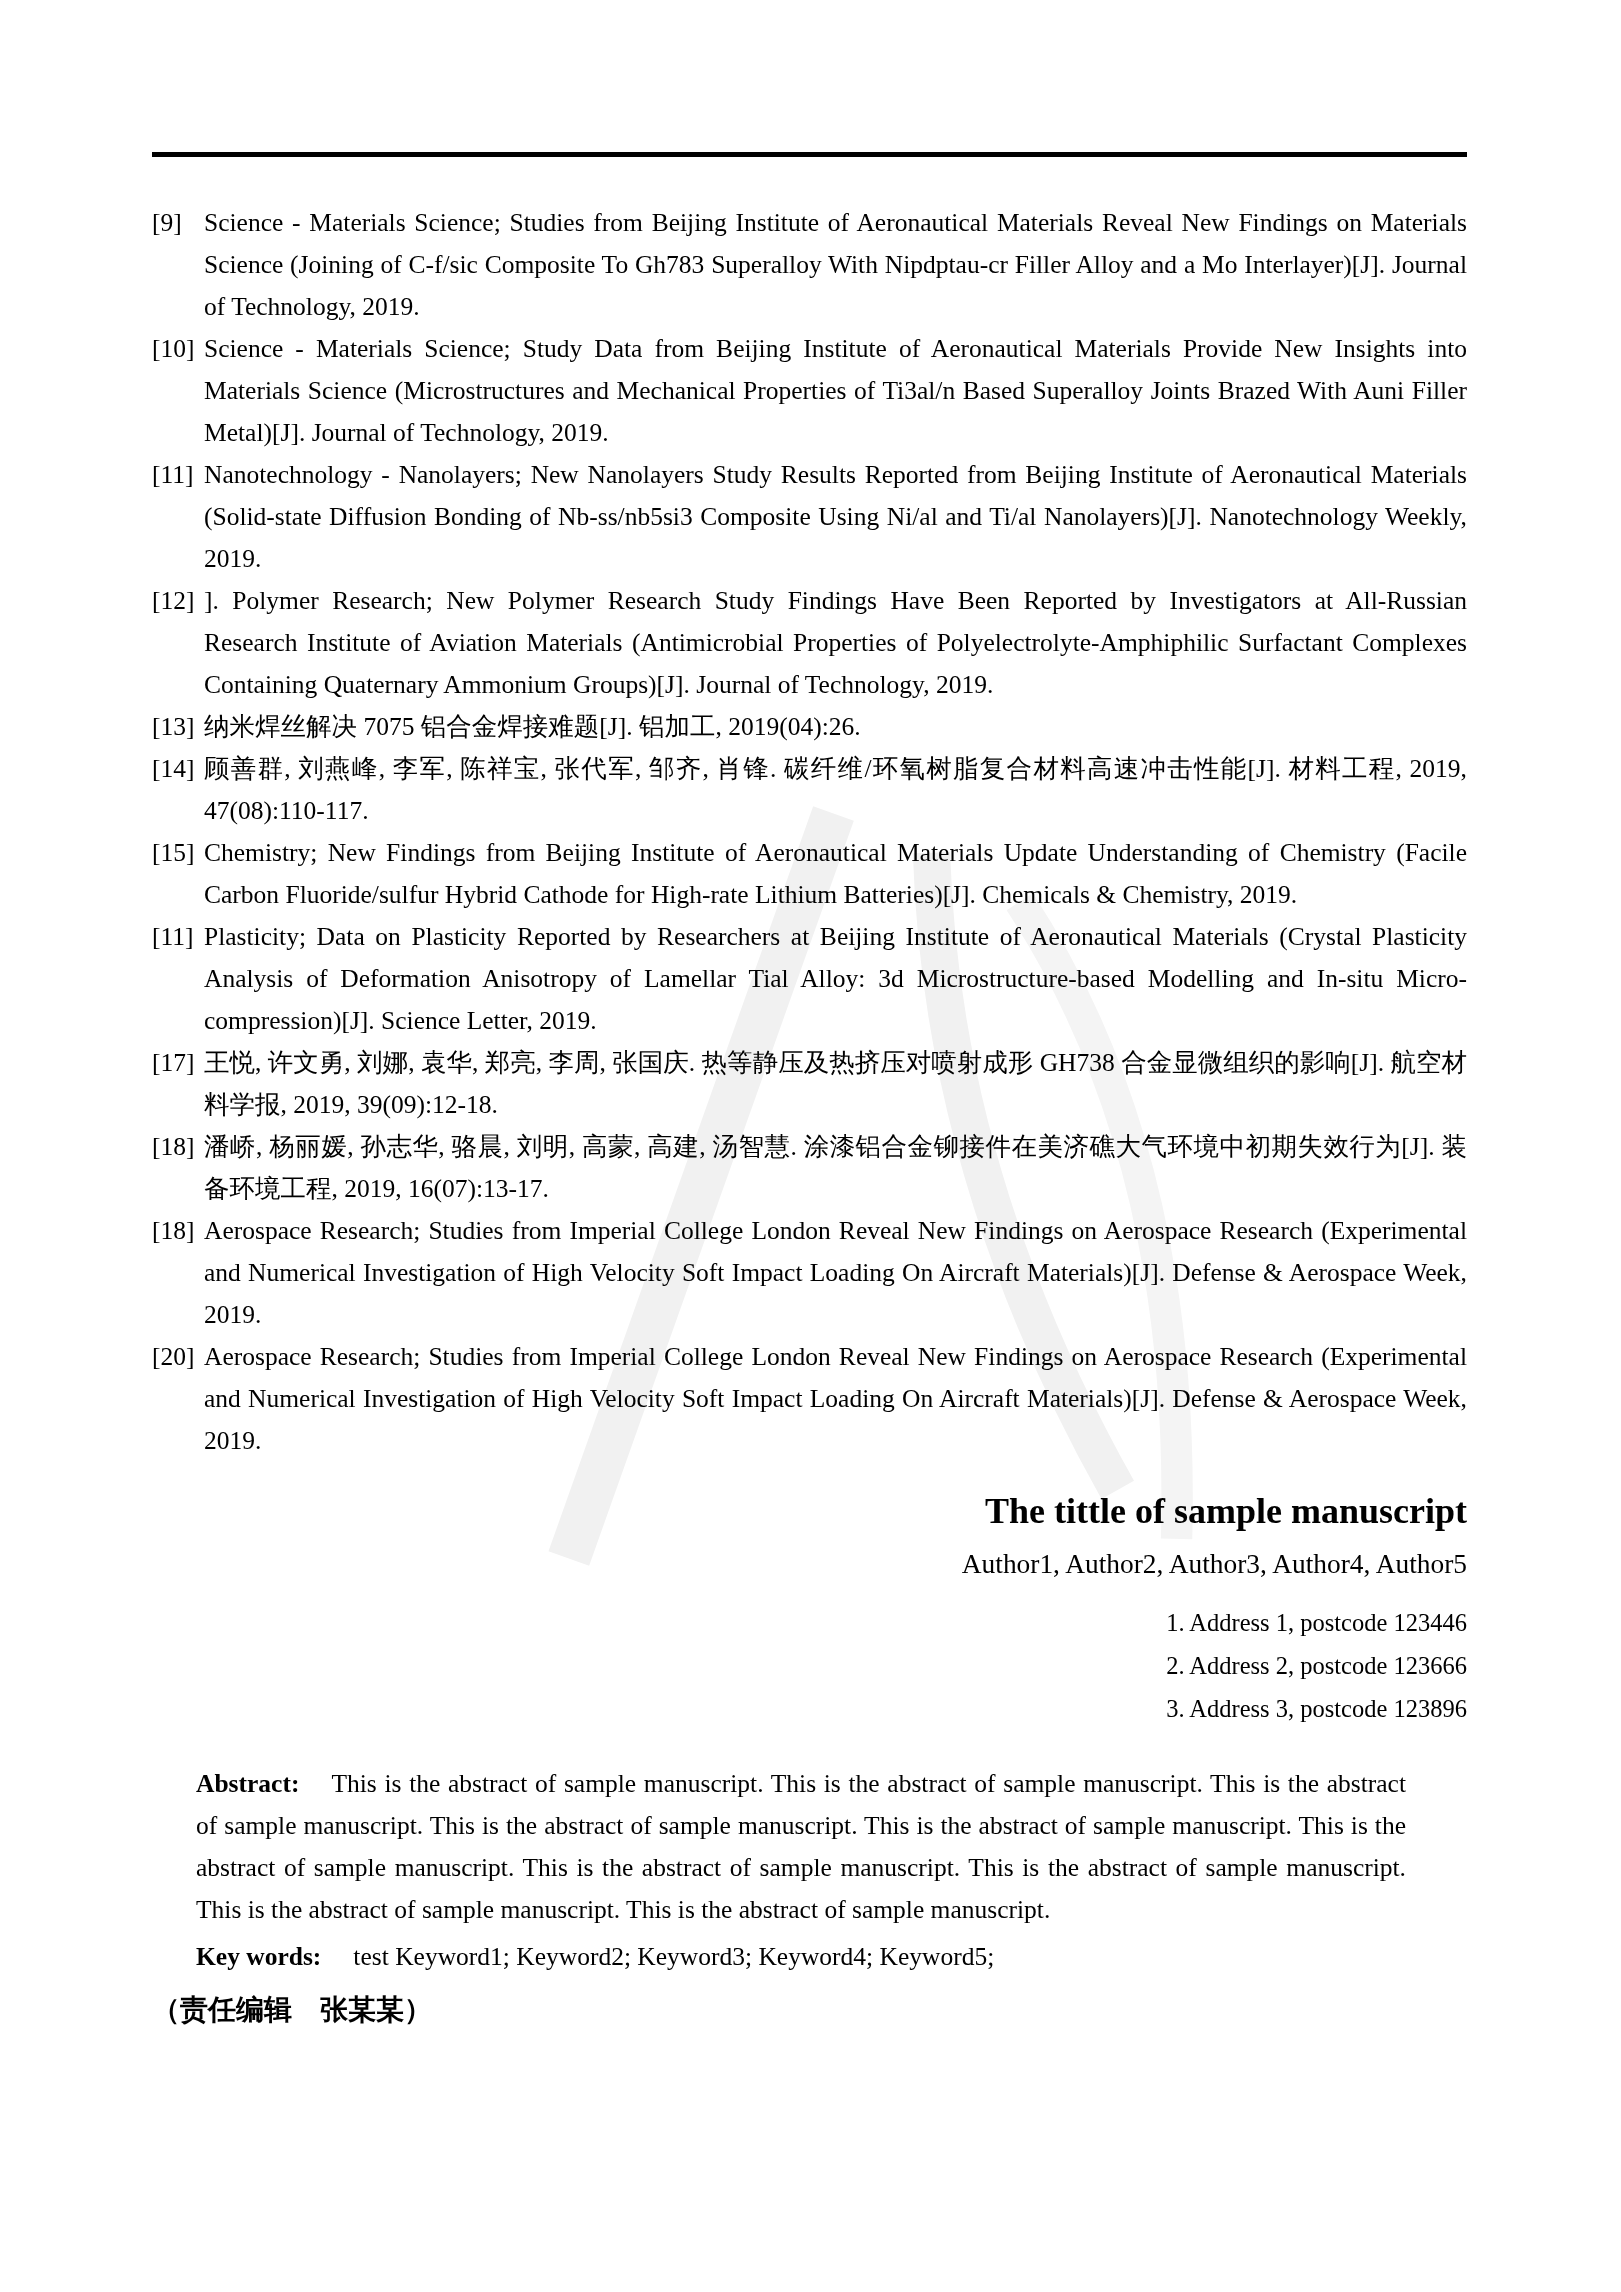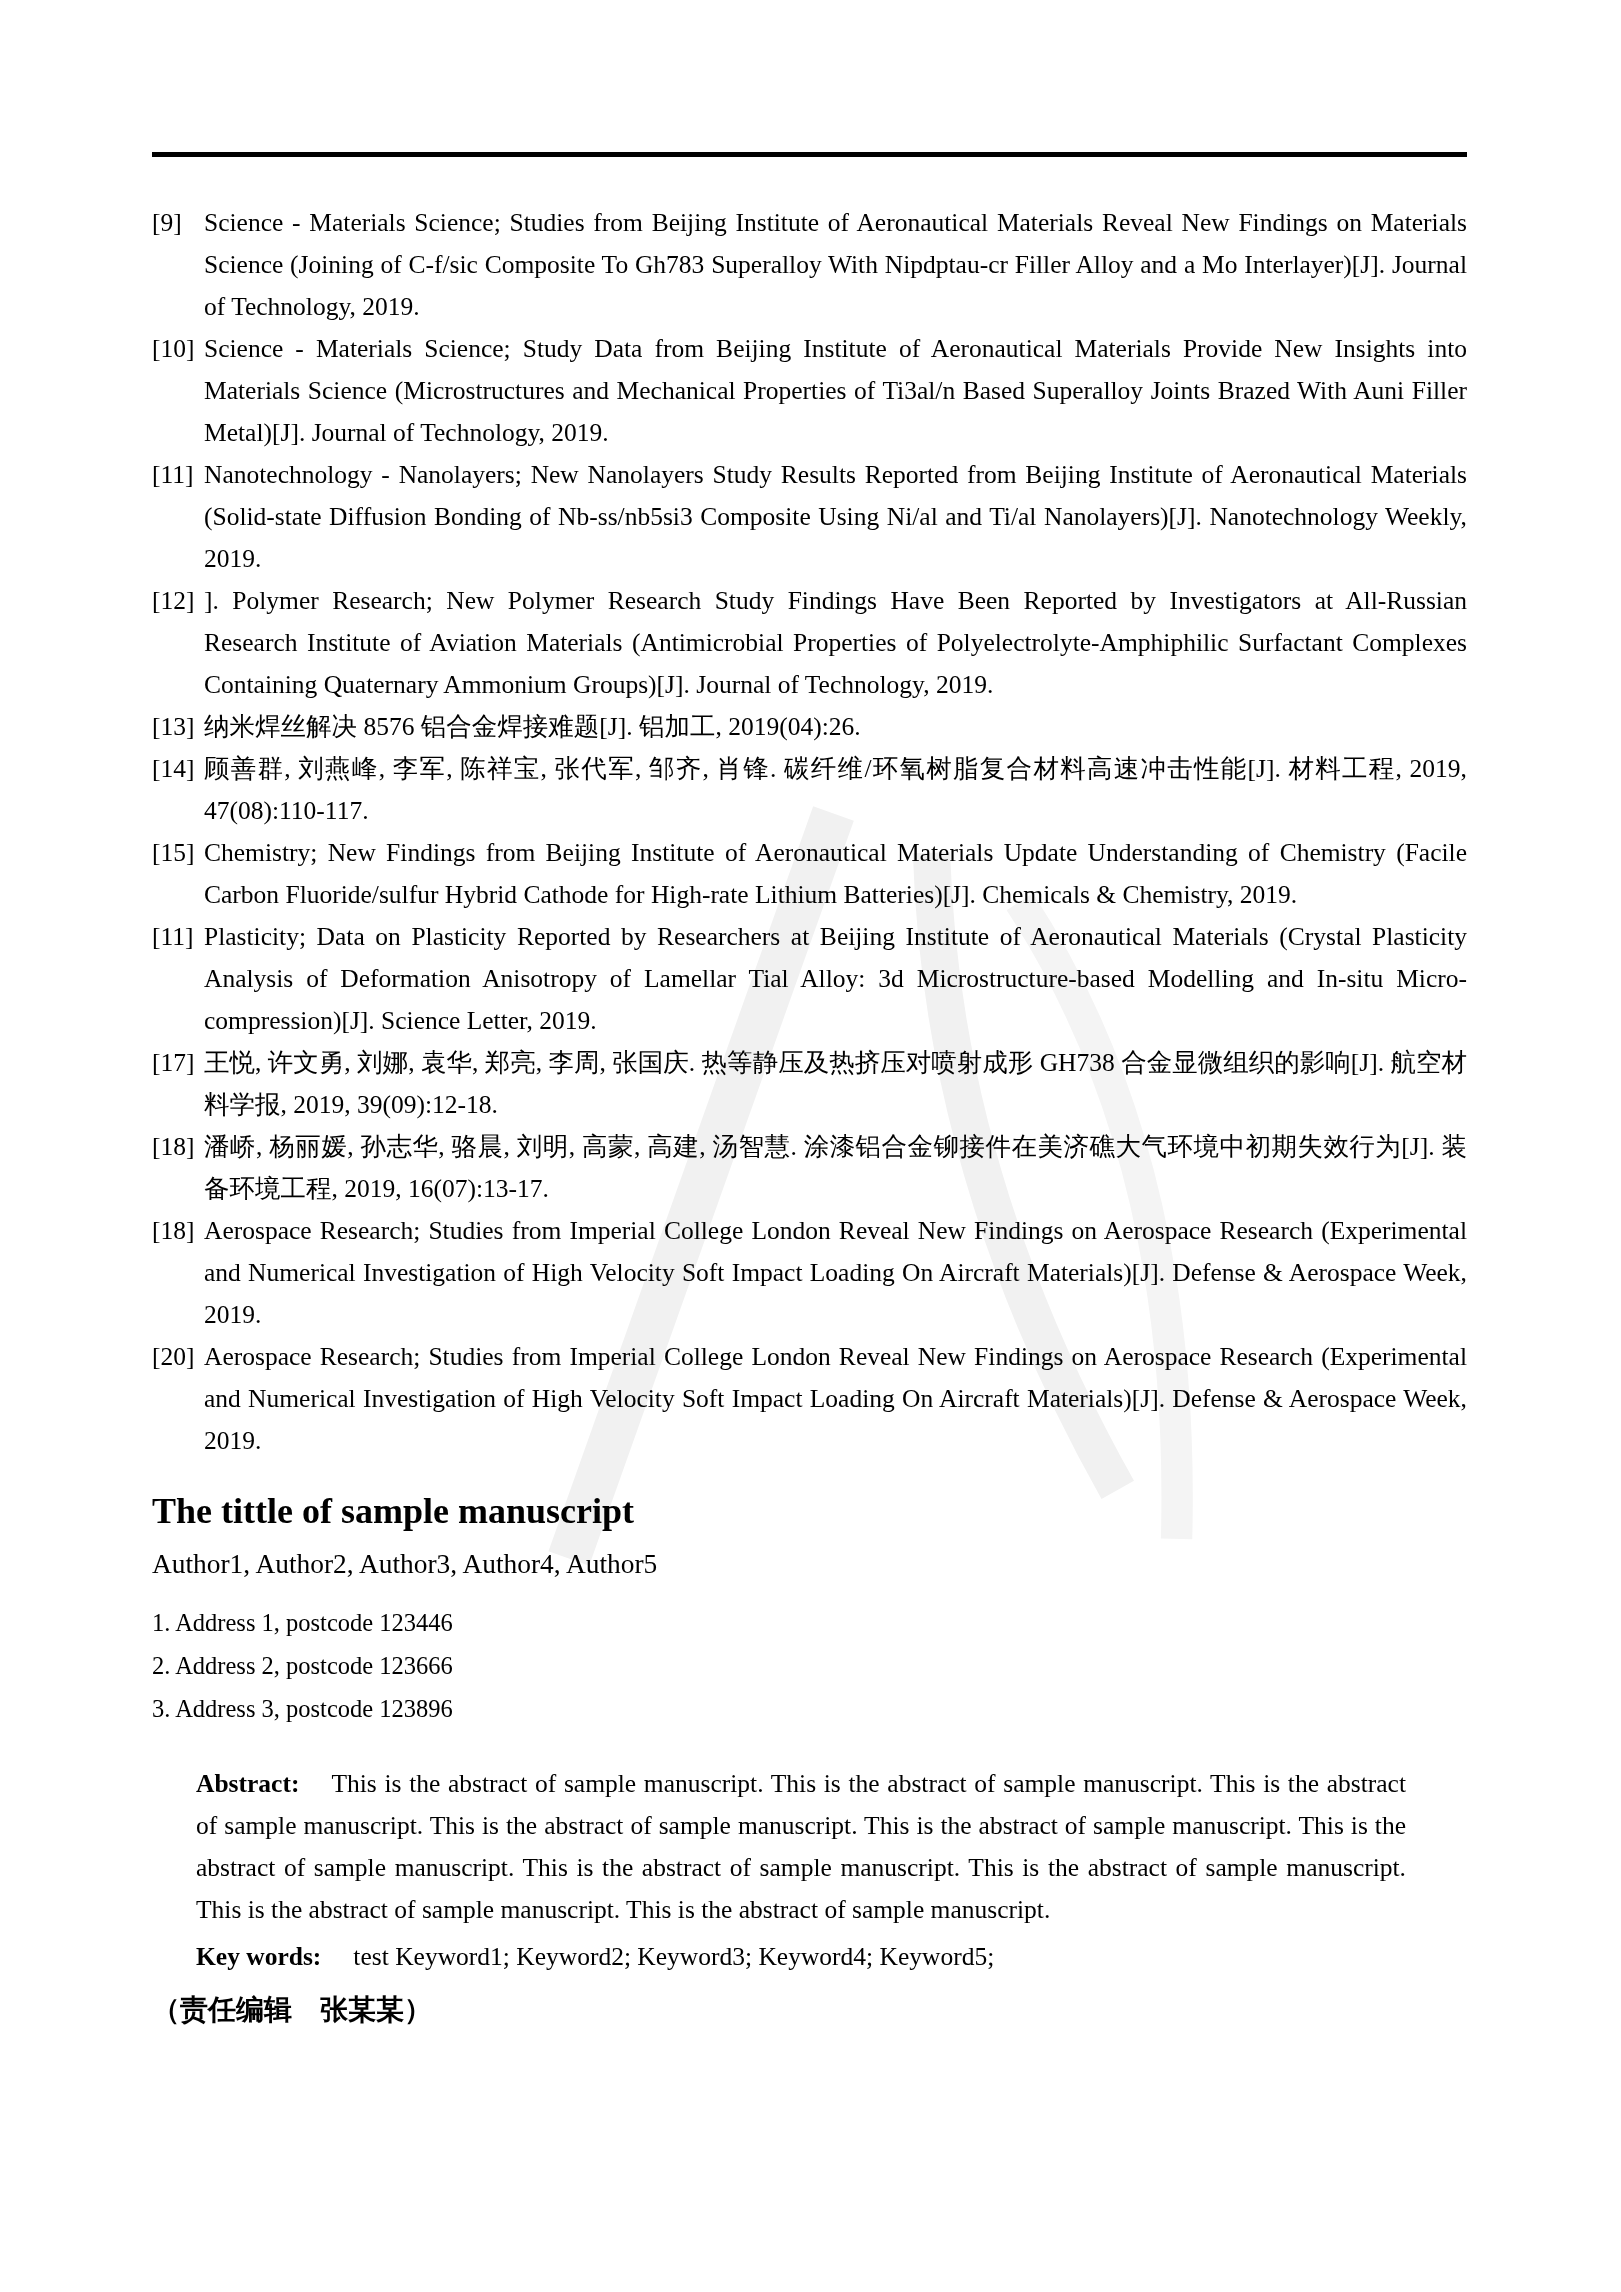--- a/index.html
+++ b/index.html
@@ -12,21 +12,21 @@
   .watermark { position:absolute; left:510px; top:784px; z-index:0; pointer-events:none; }
   .content { position:relative; z-index:1; padding:143px 154px 0 152px; }
 
   .running-head { text-align:right; font-size:26.5px; line-height:33px; letter-spacing:1px; }
   .head-rule { border:none; border-top:5.9px solid #000; margin-top:8.8px; }
 
   .references { list-style:none; margin-top:45px; font-size:25.5px; line-height:42px; }
   .references li { position:relative; padding-left:52px; text-align:justify; text-justify:inter-word; }
   .ref-num { position:absolute; left:0; top:0; }
 
-  .title-block { text-align:left; }
+  .title-block { text-align:right; }
   .paper-title { font-size:36px; font-weight:bold; line-height:45px; margin-top:27.4px; }
   .authors { font-size:27.4px; line-height:35px; margin-top:12.7px; }
   .addresses { font-size:24.5px; margin-top:19.6px; }
   .address-line { line-height:43px; }
 
   .abstract-block { margin:33px 61px 0 44px; }
   .abstract-para { font-size:25.5px; line-height:42px; text-align:justify; text-justify:inter-word; }
   .inline-label { font-weight:bold; margin-right:32px; }
   .keywords-para { font-size:25.5px; line-height:42px; margin-top:4.9px; }
 
@@ -49,21 +49,21 @@
 
   <header>
     <hr class="head-rule">
   </header>
 
   <ol class="references" id="ref-list">
       <li><span class="ref-num">[9]</span><span>Science - Materials Science; Studies from Beijing Institute of Aeronautical Materials Reveal New Findings on Materials Science (Joining of C-f/sic Composite To Gh783 Superalloy With Nipdptau-cr Filler Alloy and a Mo Interlayer)[J]. Journal of Technology, 2019.</span></li>
       <li><span class="ref-num">[10]</span><span>Science - Materials Science; Study Data from Beijing Institute of Aeronautical Materials Provide New Insights into Materials Science (Microstructures and Mechanical Properties of Ti3al/n Based Superalloy Joints Brazed With Auni Filler Metal)[J]. Journal of Technology, 2019.</span></li>
       <li><span class="ref-num">[11]</span><span>Nanotechnology - Nanolayers; New Nanolayers Study Results Reported from Beijing Institute of Aeronautical Materials (Solid-state Diffusion Bonding of Nb-ss/nb5si3 Composite Using Ni/al and Ti/al Nanolayers)[J]. Nanotechnology Weekly, 2019.</span></li>
       <li><span class="ref-num">[12]</span><span>]. Polymer Research; New Polymer Research Study Findings Have Been Reported by Investigators at All-Russian Research Institute of Aviation Materials (Antimicrobial Properties of Polyelectrolyte-Amphiphilic Surfactant Complexes Containing Quaternary Ammonium Groups)[J]. Journal of Technology, 2019.</span></li>
-      <li><span class="ref-num">[13]</span><span>纳米焊丝解决 8576 铝合金焊接难题[J]. 铝加工, 2019(04):26.</span></li>
+      <li><span class="ref-num">[13]</span><span>纳米焊丝解决 7075 铝合金焊接难题[J]. 铝加工, 2019(04):26.</span></li>
       <li><span class="ref-num">[14]</span><span>顾善群, 刘燕峰, 李军, 陈祥宝, 张代军, 邹齐, 肖锋. 碳纤维/环氧树脂复合材料高速冲击性能[J]. 材料工程, 2019, 47(08):110-117.</span></li>
       <li><span class="ref-num">[15]</span><span>Chemistry; New Findings from Beijing Institute of Aeronautical Materials Update Understanding of Chemistry (Facile Carbon Fluoride/sulfur Hybrid Cathode for High-rate Lithium Batteries)[J]. Chemicals &amp; Chemistry, 2019.</span></li>
       <li><span class="ref-num">[11]</span><span>Plasticity; Data on Plasticity Reported by Researchers at Beijing Institute of Aeronautical Materials (Crystal Plasticity Analysis of Deformation Anisotropy of Lamellar Tial Alloy: 3d Microstructure-based Modelling and In-situ Micro-compression)[J]. Science Letter, 2019.</span></li>
       <li><span class="ref-num">[17]</span><span>王悦, 许文勇, 刘娜, 袁华, 郑亮, 李周, 张国庆. 热等静压及热挤压对喷射成形 GH738 合金显微组织的影响[J]. 航空材料学报, 2019, 39(09):12-18.</span></li>
       <li><span class="ref-num">[18]</span><span>潘峤, 杨丽媛, 孙志华, 骆晨, 刘明, 高蒙, 高建, 汤智慧. 涂漆铝合金铆接件在美济礁大气环境中初期失效行为[J]. 装备环境工程, 2019, 16(07):13-17.</span></li>
       <li><span class="ref-num">[18]</span><span>Aerospace Research; Studies from Imperial College London Reveal New Findings on Aerospace Research (Experimental and Numerical Investigation of High Velocity Soft Impact Loading On Aircraft Materials)[J]. Defense &amp; Aerospace Week, 2019.</span></li>
       <li><span class="ref-num">[20]</span><span>Aerospace Research; Studies from Imperial College London Reveal New Findings on Aerospace Research (Experimental and Numerical Investigation of High Velocity Soft Impact Loading On Aircraft Materials)[J]. Defense &amp; Aerospace Week, 2019.</span></li>
     </ol>
 
   <section class="title-block">

